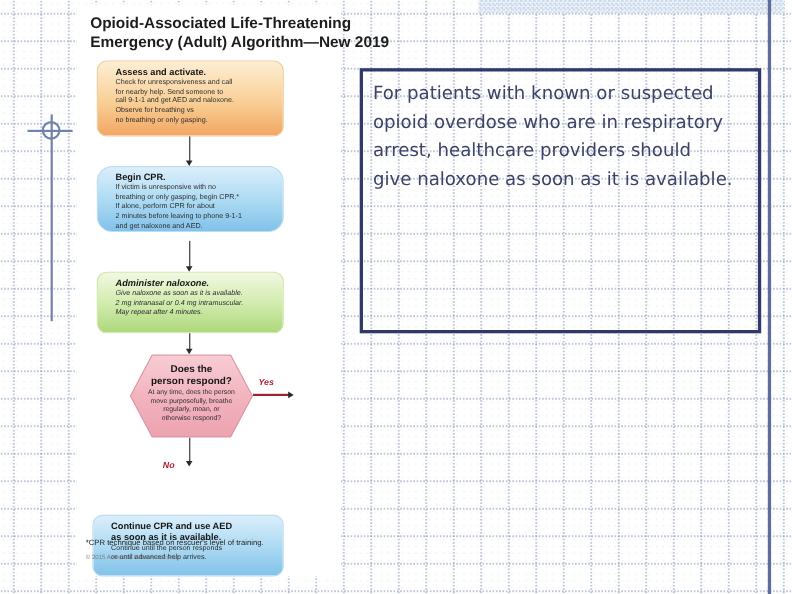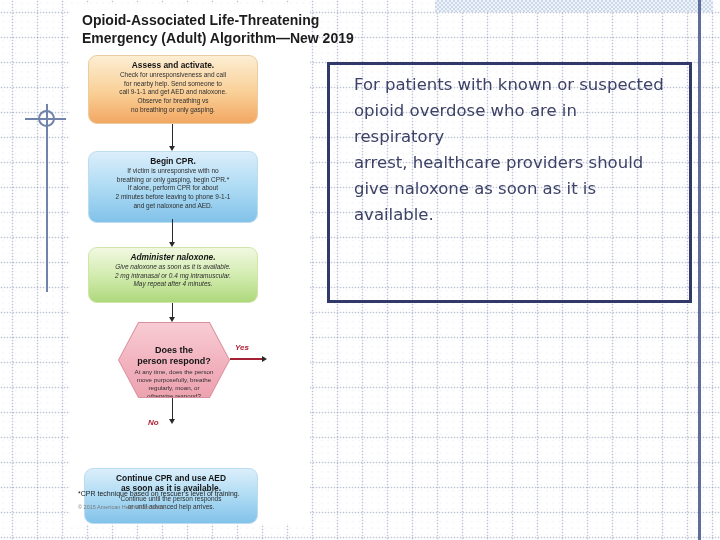--- a/index.html
+++ b/index.html
@@ -18,46 +18,46 @@
   .vrule{position:absolute;left:698px;top:0;width:3px;height:540px;background:#5e6d9b;}
   
   .mark-v{position:absolute;left:46px;top:104px;width:2px;height:188px;background:#7182ab;}
   .mark-h{position:absolute;left:25px;top:118px;width:41px;height:2px;background:#7182ab;}
   .mark-ring{position:absolute;left:38px;top:110px;width:17px;height:17px;border:2px solid #7182ab;
     border-radius:50%;box-sizing:border-box;background:transparent;}
   
   .flow-panel{position:absolute;left:70px;top:4px;width:240px;height:520px;background:#fff;}
   .chart-title{position:absolute;left:82px;top:11px;font-size:14px;font-weight:bold;
     color:#1c1c1c;line-height:1.32;}
-  .fbox{position:absolute;border-radius:9px;text-align:center;box-sizing:border-box;
-    padding:4px 3px;}
+  .fbox{position:absolute;border-radius:9px;text-align:left;box-sizing:border-box;
+    padding:4px 16px;}
   .fbox .t{font-weight:bold;font-size:8.4px;line-height:1.22;color:#151515;white-space:pre-line;}
   .fbox .b{font-size:6.5px;line-height:1.32;color:#2e2e2e;white-space:pre-line;margin-top:1px;}
   .box-orange{background:linear-gradient(180deg,#fdeed3 0%,#f9cf96 55%,#f2a763 100%);border:1px solid #edcba0;}
   .box-blue{background:linear-gradient(180deg,#dbeefb 0%,#aedbf3 50%,#82c2ea 100%);border:1px solid #bcdcf0;}
   .box-green{background:linear-gradient(180deg,#f1f8e1 0%,#d3ecb0 50%,#aed87c 100%);border:1px solid #cfe6a8;font-style:italic;}
   .hex-outer{position:absolute;left:118px;top:322px;width:112px;height:76px;
     clip-path:polygon(0% 50%,18% 0%,82% 0%,100% 50%,82% 100%,18% 100%);background:#d9909e;}
   .hex-inner{position:absolute;inset:1px;clip-path:polygon(0% 50%,18% 0%,82% 0%,100% 50%,82% 100%,18% 100%);
     background:linear-gradient(180deg,#f8ccd4 0%,#f1b0bc 60%,#eda3b0 100%);
-    text-align:center;padding-top:22px;box-sizing:border-box;}
+    text-align:center;padding-top:7px;box-sizing:border-box;}
   .hex-inner .t{font-weight:bold;font-size:9px;line-height:1.2;color:#151515;white-space:pre-line;}
   .hex-inner .b{font-size:6.2px;line-height:1.3;color:#2e2e2e;white-space:pre-line;margin-top:1px;}
   .cline{position:absolute;width:1px;background:#2a2a2a;}
   .ahead-down{position:absolute;width:0;height:0;border-left:3.5px solid transparent;
     border-right:3.5px solid transparent;border-top:5px solid #2a2a2a;}
   .yes-line{position:absolute;left:230px;top:358px;width:33px;height:2px;background:#a32035;}
   .ahead-right{position:absolute;left:262px;top:355.5px;width:0;height:0;
     border-top:3.5px solid transparent;border-bottom:3.5px solid transparent;border-left:5px solid #2a2a2a;}
   .yn{position:absolute;font-weight:bold;font-size:8px;color:#b01e32;font-style:italic;}
   .footnote{position:absolute;left:78px;top:490px;font-size:7px;color:#222;}
   .copyright{position:absolute;left:78px;top:504px;font-size:5.5px;color:#7a7a7a;}
   
   .callout{position:absolute;left:327px;top:62px;width:365px;height:241px;
-    border:3px solid #31396b;box-sizing:border-box;padding:7px 24px;background:transparent;}
+    border:3px solid #31396b;box-sizing:border-box;padding:7px 9px;background:transparent;}
   .callout p{margin:0;font-family:"DejaVu Sans",sans-serif;font-size:16.5px;line-height:26px;
     color:#3d4266;white-space:pre-wrap;}
   .callout p + p{margin-top:19px;}
 </style>
 </head>
 <body>
 
 <div class="slide">
 
   <div class="band"></div>
@@ -78,21 +78,21 @@
     <div class="t">Assess and activate.</div>
     <div class="b">Check for unresponsiveness and call
 for nearby help. Send someone to
 call 9-1-1 and get AED and naloxone.
 Observe for breathing vs
 no breathing or only gasping.</div>
   </div>
   <div class="cline" style="left:172px;top:124px;height:23px;"></div>
   <div class="ahead-down" style="left:169px;top:146px;"></div>
 
-  <div class="fbox box-blue" style="left:88px;top:151px;width:170px;height:72px;">
+  <div class="fbox box-blue" style="left:88px;top:151px;width:170px;height:60px;border-radius:14px;">
     <div class="t">Begin CPR.</div>
     <div class="b">If victim is unresponsive with no
 breathing or only gasping, begin CPR.*
 If alone, perform CPR for about
 2 minutes before leaving to phone 9-1-1
 and get naloxone and AED.</div>
   </div>
   <div class="cline" style="left:172px;top:219px;height:24px;"></div>
   <div class="ahead-down" style="left:169px;top:242px;"></div>
 

